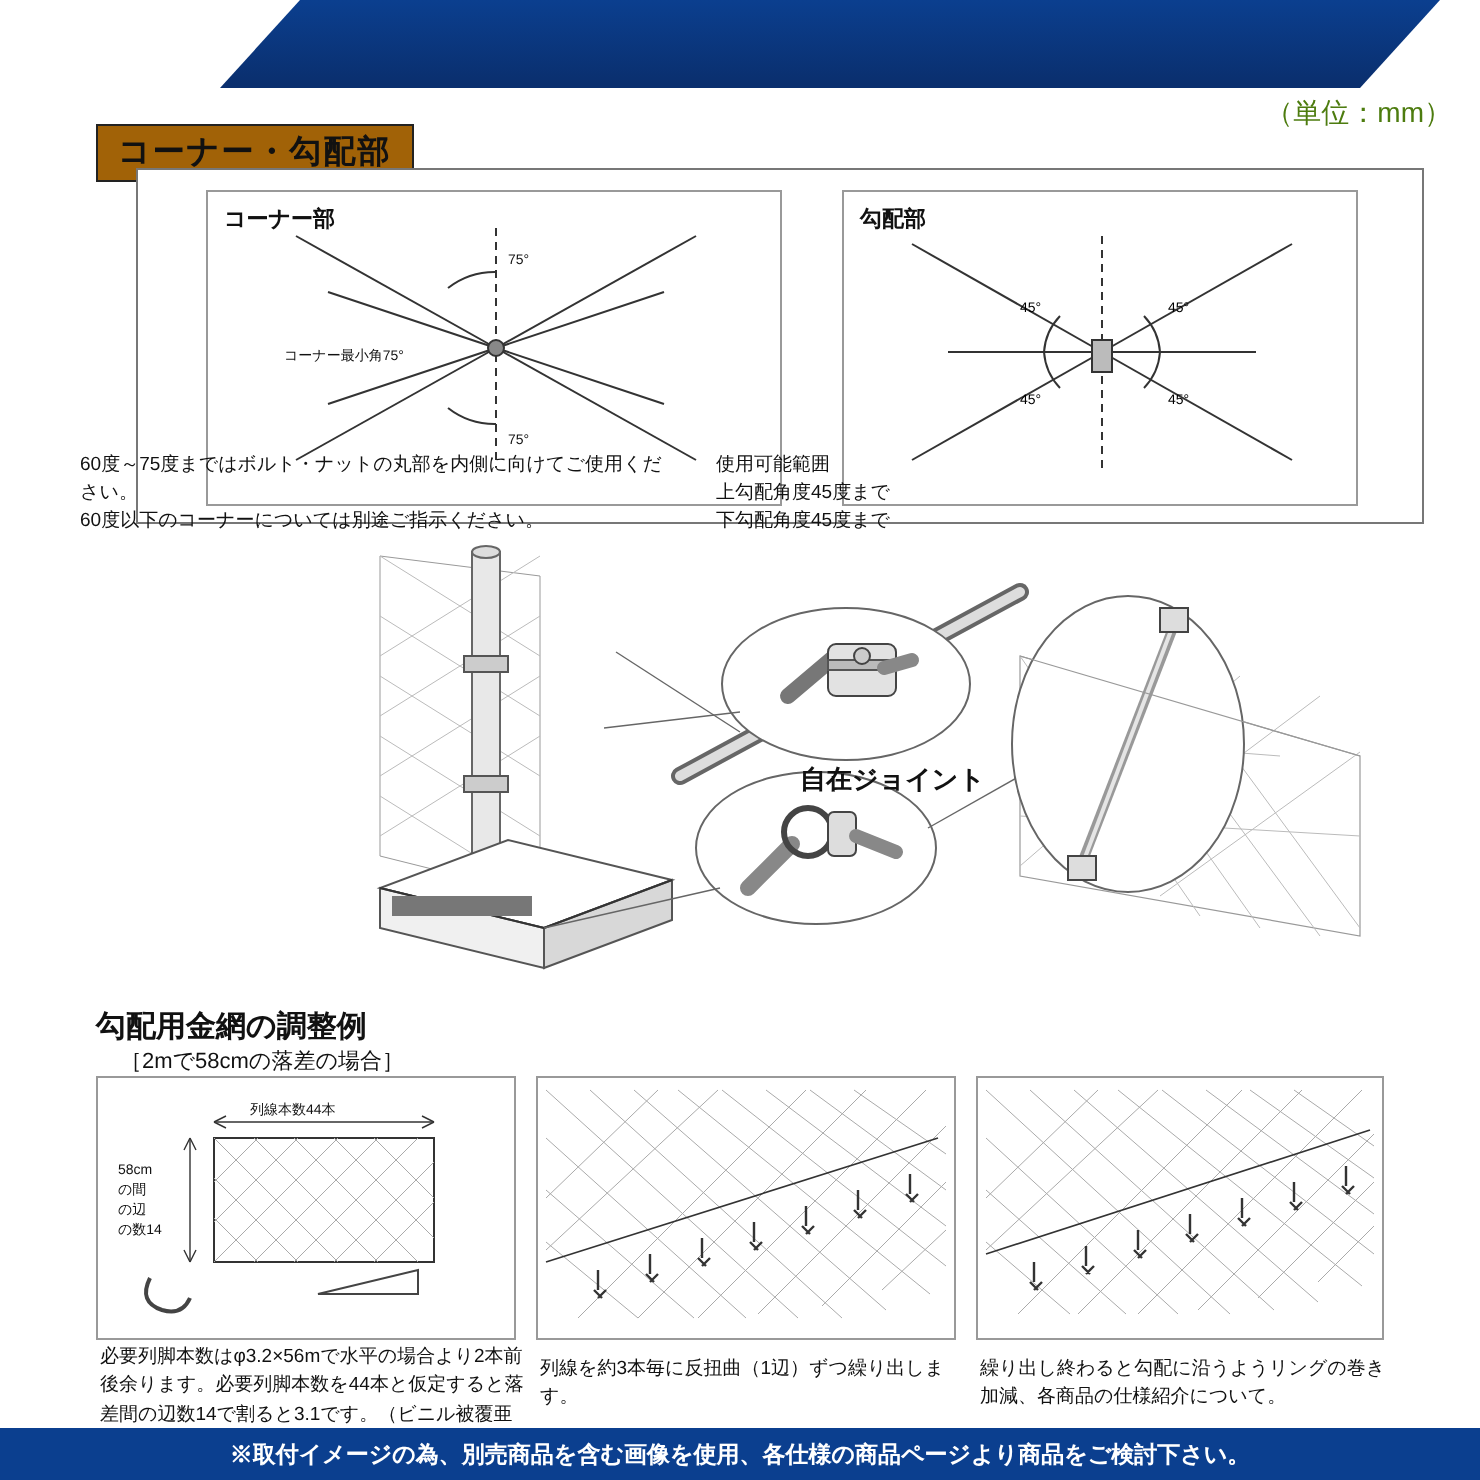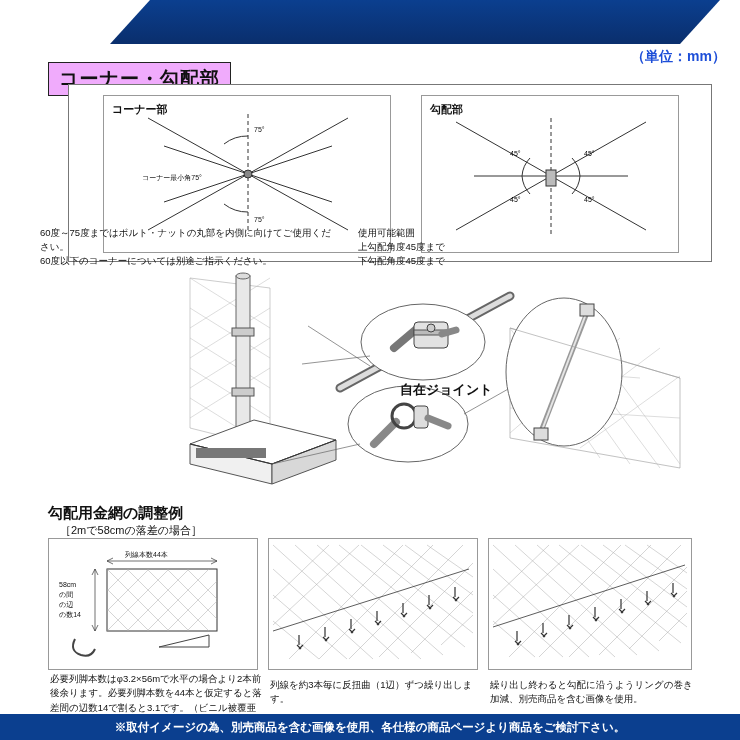--- a/index.html
+++ b/index.html
@@ -29,28 +29,28 @@
     background:#ffffff;
     clip-path:polygon(0 0, 150px 0, 110px 44px, 0 44px);
   }
   .header .corner-r {
     position:absolute; right:0; top:0; width:60px; height:44px;
     background:#ffffff;
     clip-path:polygon(40px 0, 60px 0, 60px 44px, 0 44px);
   }
   .unit {
     position:absolute; right:14px; top:48px;
-    font-size:14px; font-weight:bold; color:#1d4ed8;
+    font-size:14px; font-weight:normal; color:#4d7c0f;
   }
 
   
   .sec-label {
     position:absolute; left:48px; top:62px;
-    border:1.5px solid #222; background:#f0abfc;
-    padding:3px 10px; font-size:19px; font-weight:bold; letter-spacing:1px;
+    border:1.5px solid #222; background:#a16207;
+    padding:3px 10px; font-size:16px; font-weight:bold; letter-spacing:1px;
   }
 
   
   .topbox {
     position:absolute; left:48px; top:84px; width:644px; height:178px;
     border:1px solid #777; background:#fff;margin-left:20px;
   }
   .panel {
     position:absolute; top:10px; height:158px; border:1px solid #999; background:#fff;
   }
@@ -375,15 +375,15 @@
       <path d="M106 68 l0 10 M104 78 l4 4 M110 78 l-4 4" stroke="#333" stroke-width="1.2" fill="none"></path>
       <path d="M132 60 l0 10 M130 70 l4 4 M136 70 l-4 4" stroke="#333" stroke-width="1.2" fill="none"></path>
       <path d="M158 52 l0 10 M156 62 l4 4 M162 62 l-4 4" stroke="#333" stroke-width="1.2" fill="none"></path>
       <path d="M184 44 l0 10 M182 54 l4 4 M188 54 l-4 4" stroke="#333" stroke-width="1.2" fill="none"></path>
     </g>
   </svg>
 </div>
 
 <div class="cap p1">必要列脚本数はφ3.2×56mで水平の場合より2本前後余ります。必要列脚本数を44本と仮定すると落差間の辺数14で割ると3.1です。（ビニル被覆亜鉛めっき鉄線の場合）</div>
 <div class="cap p2">列線を約3本毎に反扭曲（1辺）ずつ繰り出します。</div>
-<div class="cap p3">繰り出し終わると勾配に沿うようリングの巻き加減、別売商品を含む画像を使用。</div>
+<div class="cap p3">繰り出し終わると勾配に沿うようリングの巻き加減、各商品の仕様紹介について。</div>
 
 <div class="footer">※取付イメージの為、別売商品を含む画像を使用、各仕様の商品ページより商品をご検討下さい。</div>
 
 </body></html>

